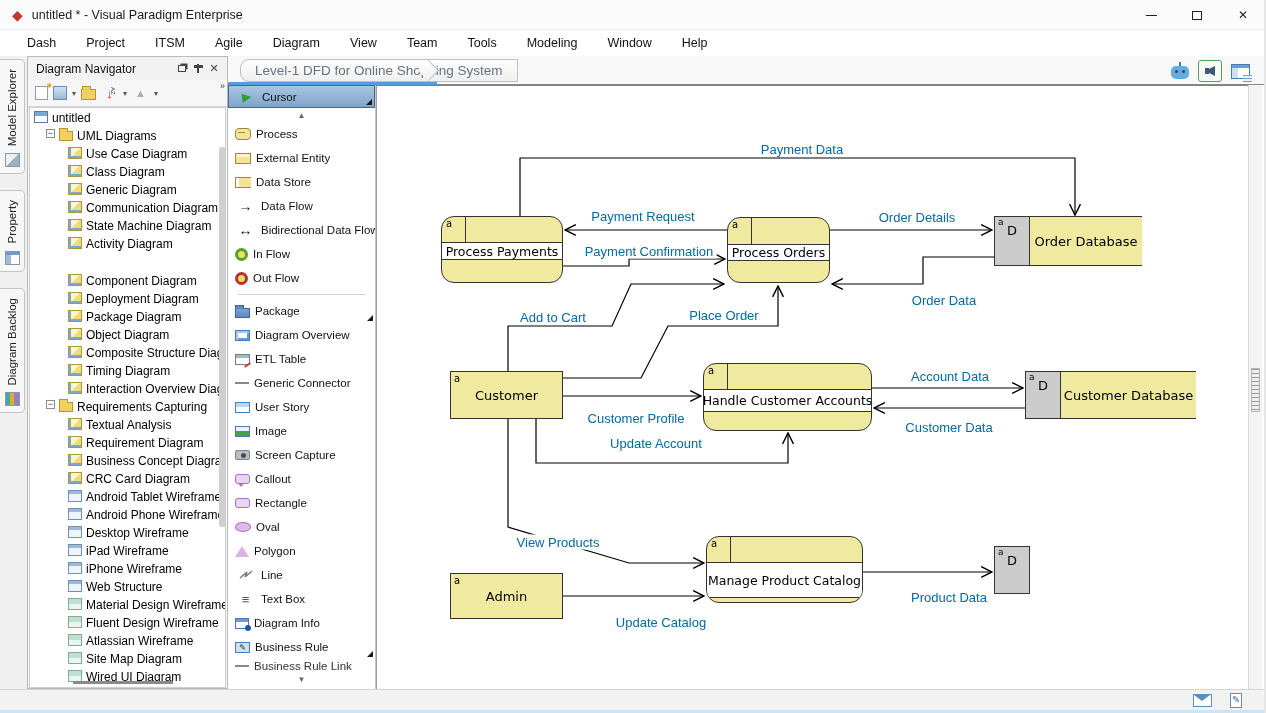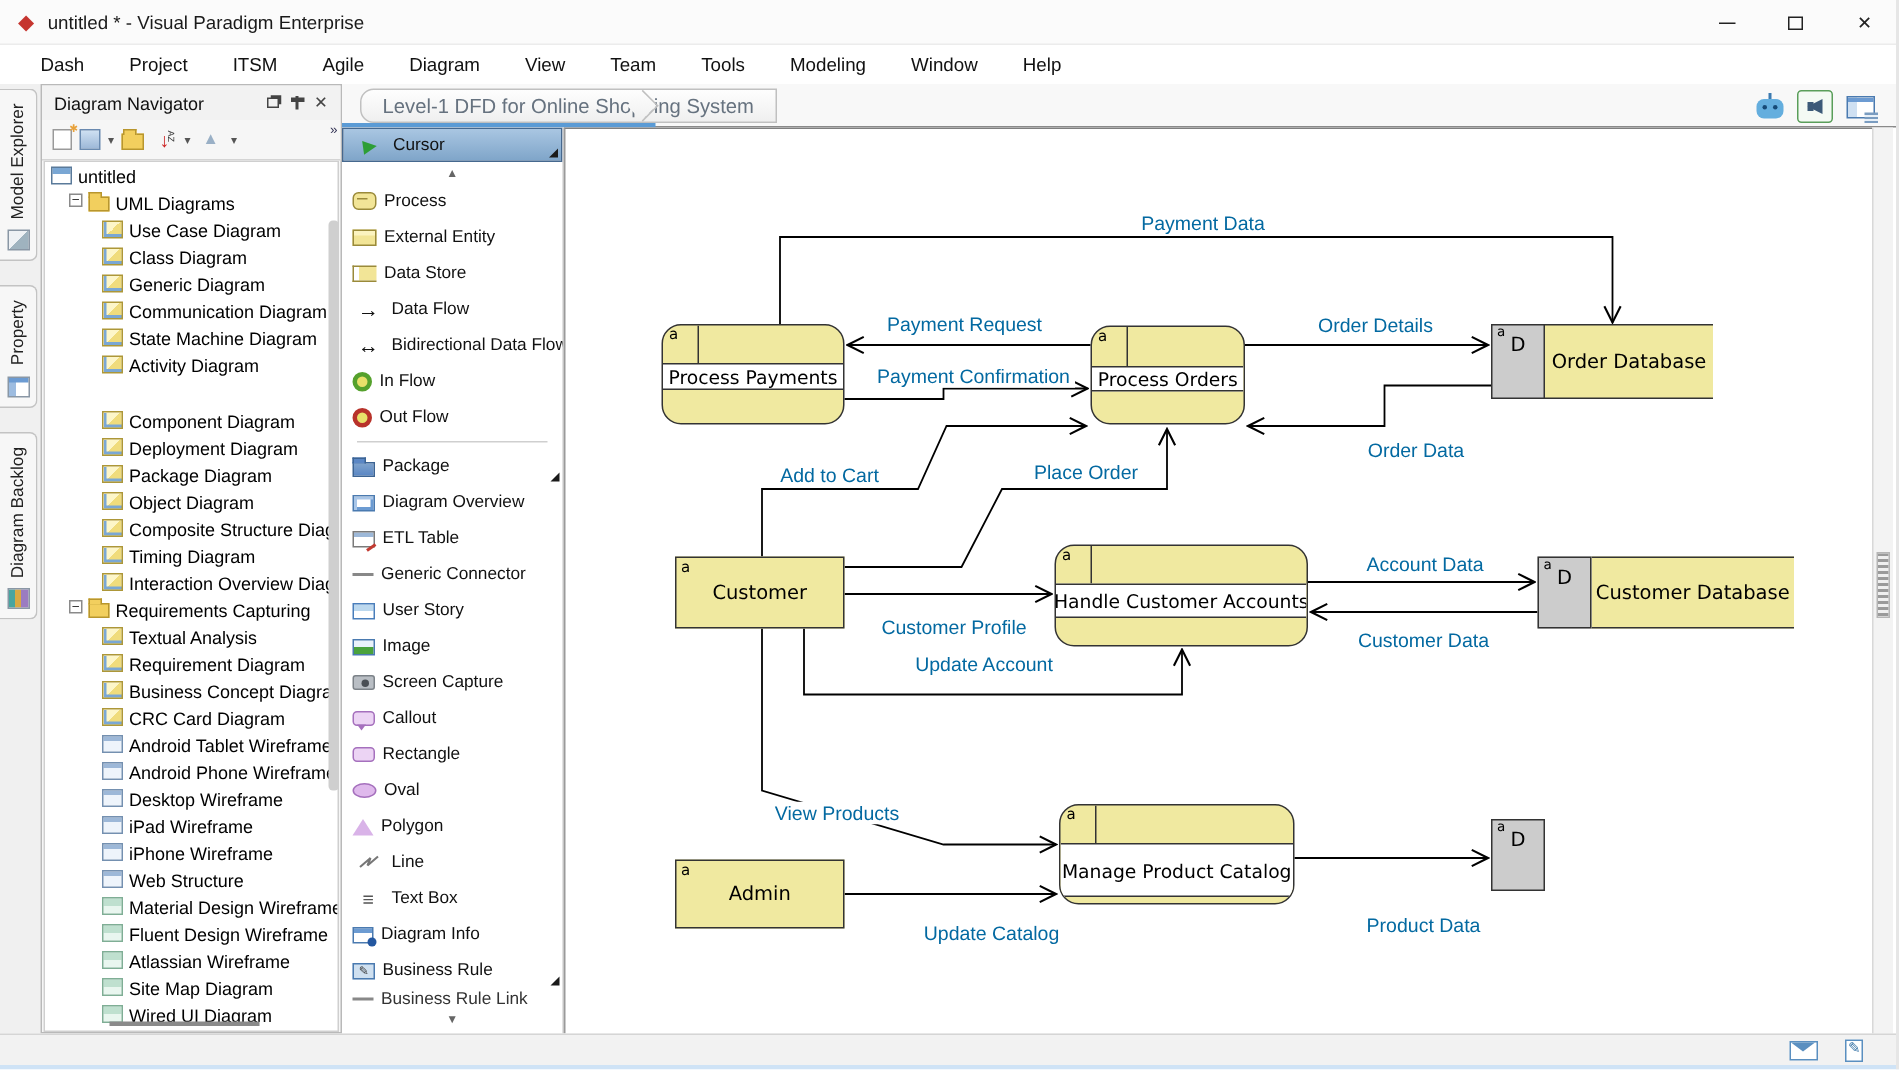--- a/index.html
+++ b/index.html
@@ -536,21 +536,21 @@
       <div class="flowlabel" style="left: 540px; top: 131px;">Order Details</div>
       <div class="flowlabel" style="left: 567px; top: 214px;">Order Data</div>
       <div class="flowlabel" style="left: 176px; top: 231px;">Add to Cart</div>
       <div class="flowlabel" style="left: 347px; top: 229px;">Place Order</div>
       <div class="flowlabel" style="left: 259px; top: 332px;">Customer Profile</div>
       <div class="flowlabel" style="left: 573px; top: 290px;">Account Data</div>
       <div class="flowlabel" style="left: 572px; top: 341px;">Customer Data</div>
       <div class="flowlabel" style="left: 279px; top: 357px;">Update Account</div>
       <div class="flowlabel" style="left: 181px; top: 456px;">View Products</div>
       <div class="flowlabel" style="left: 284px; top: 536px;">Update Catalog</div>
-      <div class="flowlabel" style="left: 572px; top: 531px;">Product Data</div>
+      <div class="flowlabel" style="left: 572px; top: 511px;">Product Data</div>
     </div>
 </div>
 
 <div class="vscroll">
   <div class="vthumb"></div>
 </div>
 
 <div class="statusbar">
   <span class="mail-ic"></span>
   <span class="note-ic"></span>

